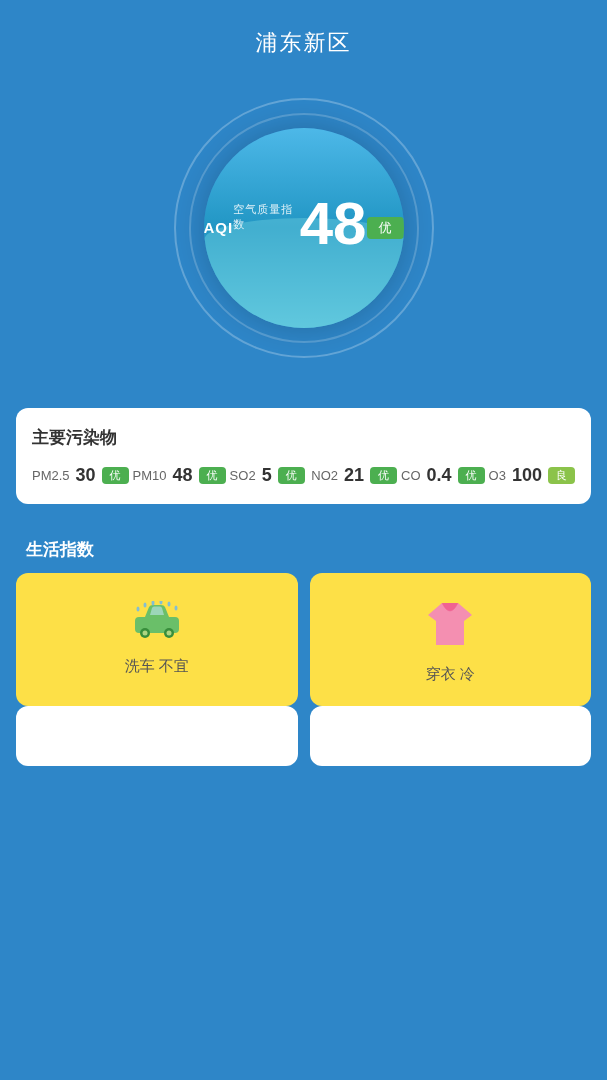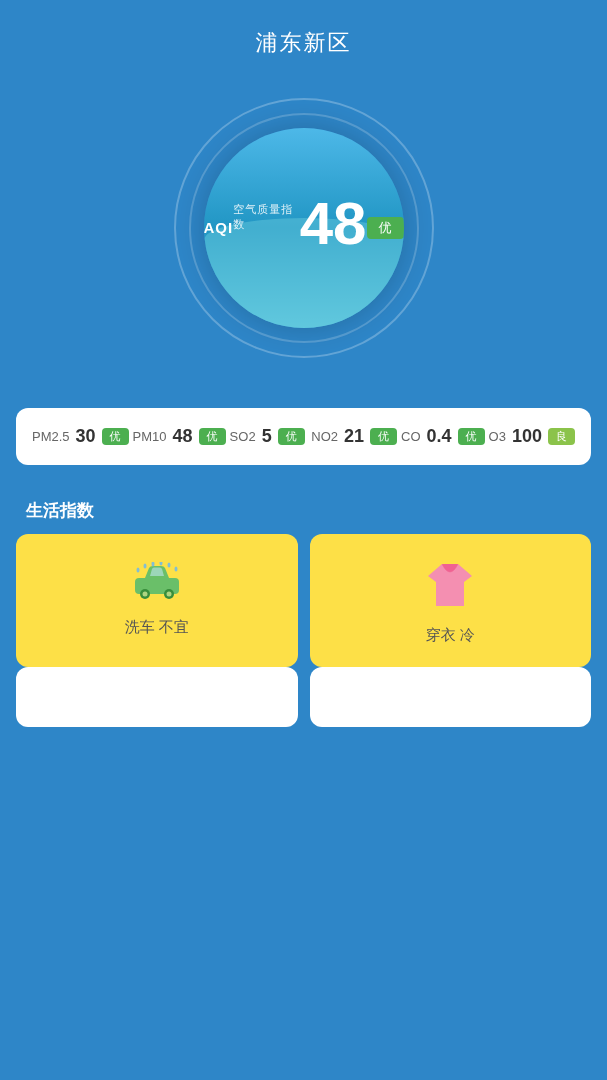--- a/index.html
+++ b/index.html
@@ -244,20 +244,21 @@
         <span class="aqi-label-top">AQI</span>
         <span class="aqi-label-sub">空气质量指数</span>
         <span class="aqi-number">48</span>
         <span class="aqi-badge">优</span>
       </div>
     </div>
   </div>
 </div>
 
 <div class="card">
+  <div class="card-title">主要污染物</div>
   <div class="pollutants-grid">
 
     <div class="pollutant-col">
       <span class="pollutant-name">PM2.5</span>
       <span class="pollutant-value">30</span>
       <span class="pollutant-badge good">优</span>
     </div>
 
     <div class="pollutant-col">
       <span class="pollutant-name">PM10</span>

